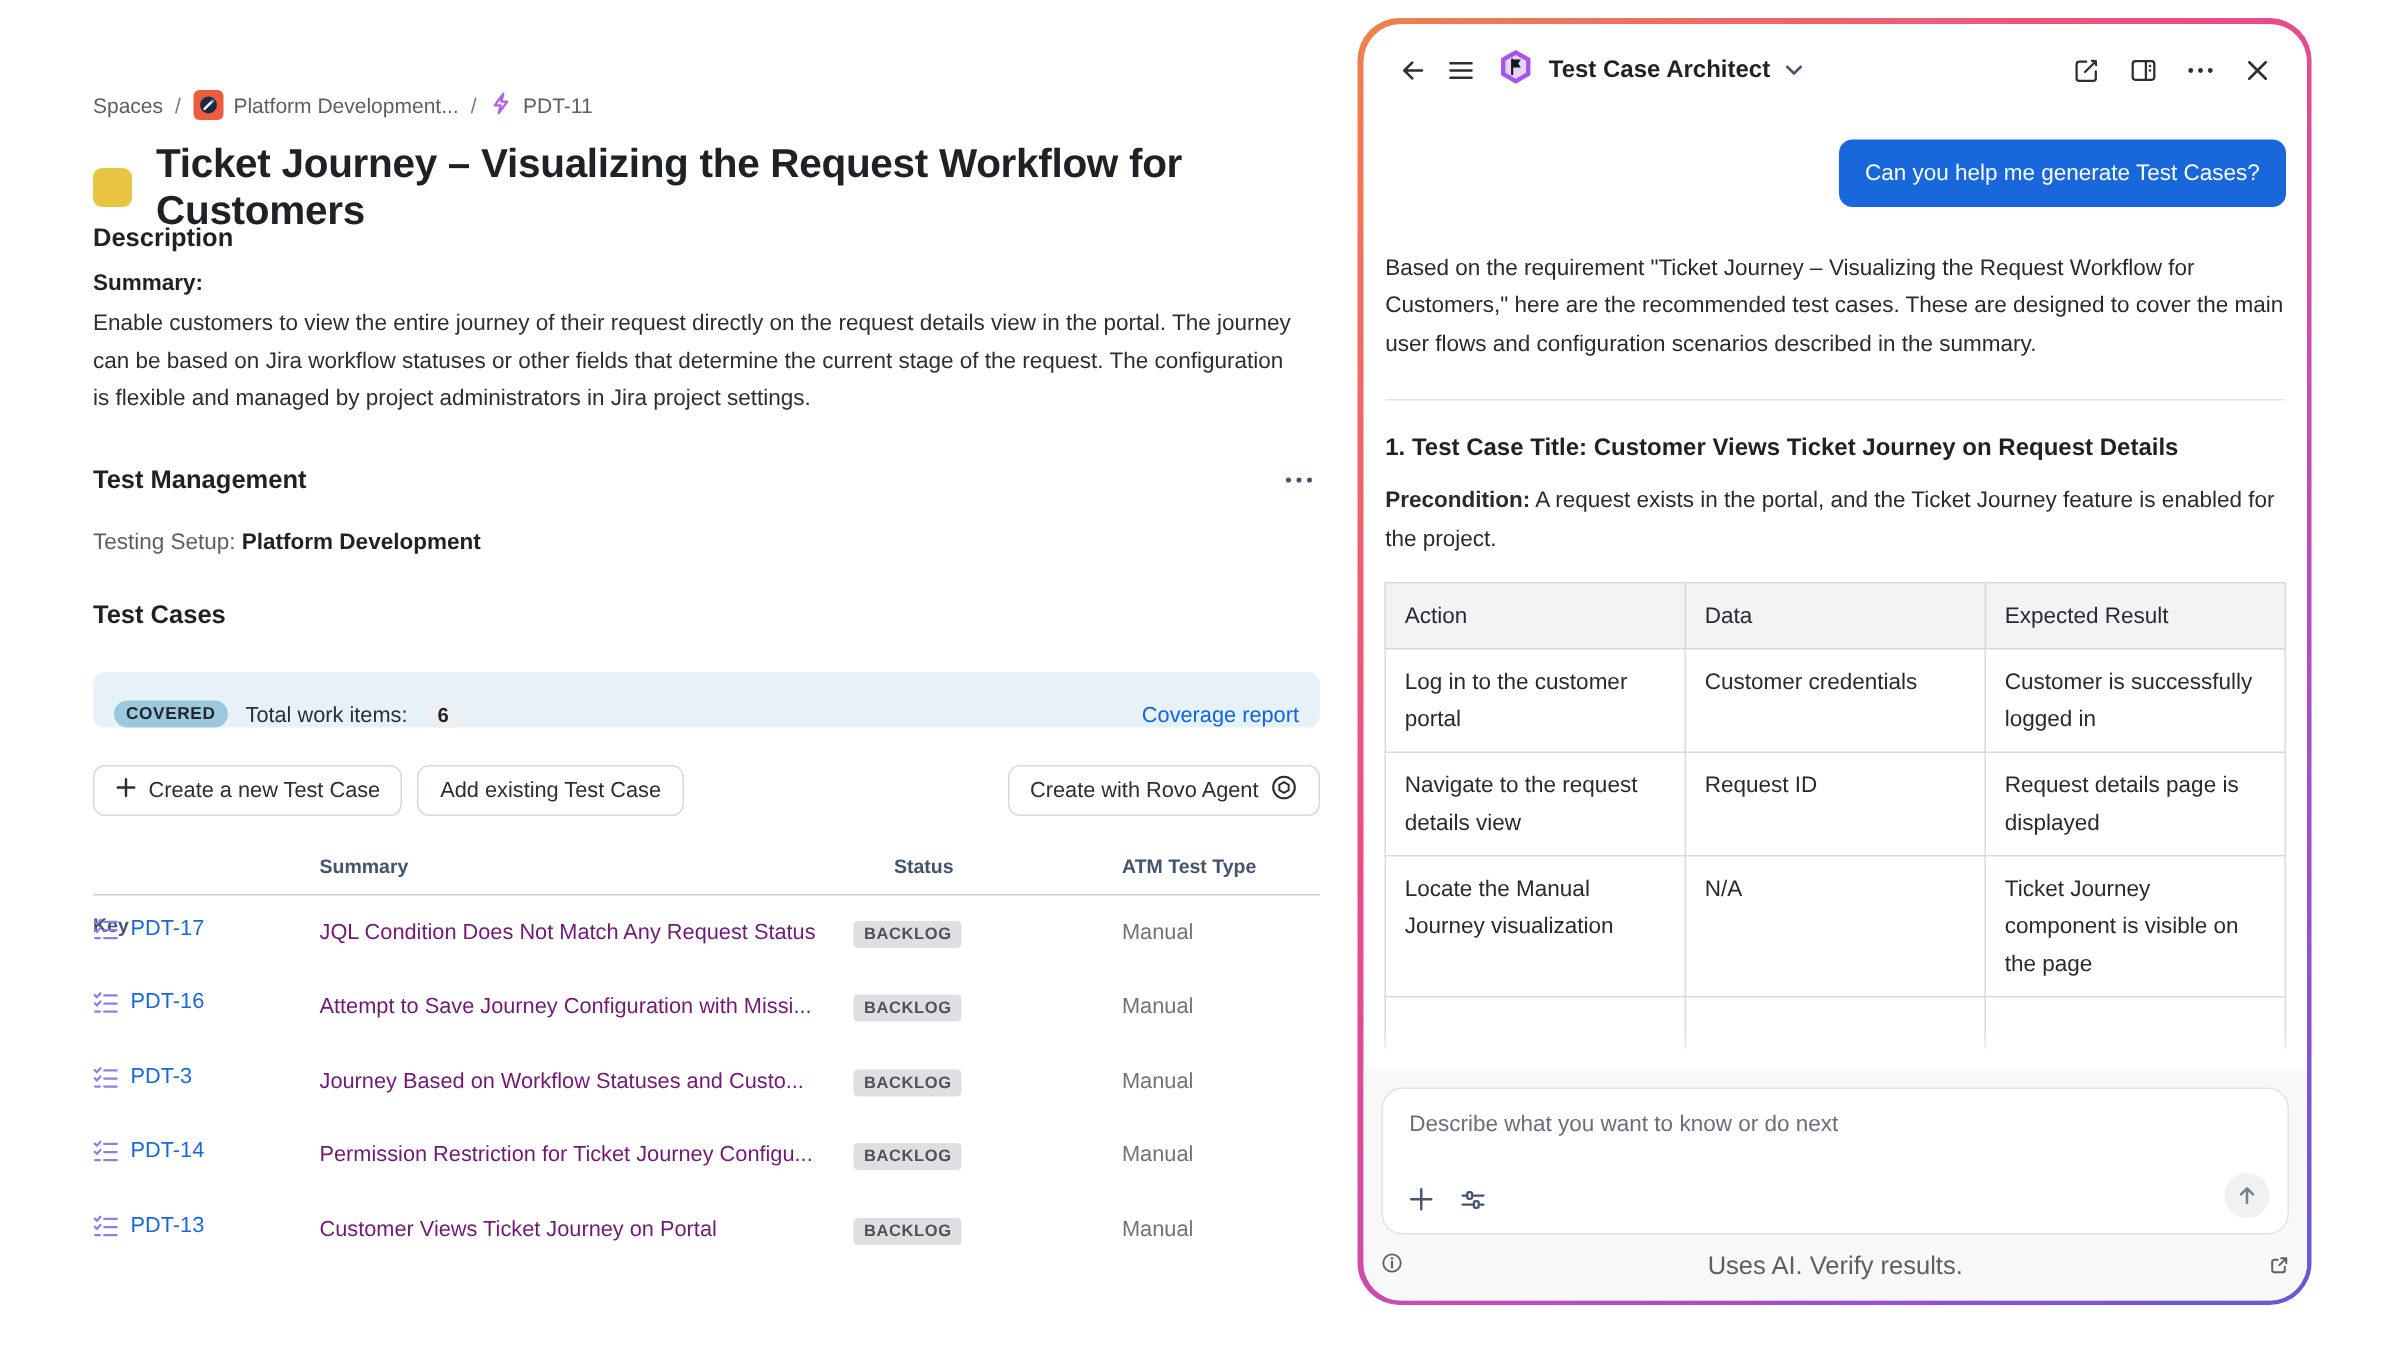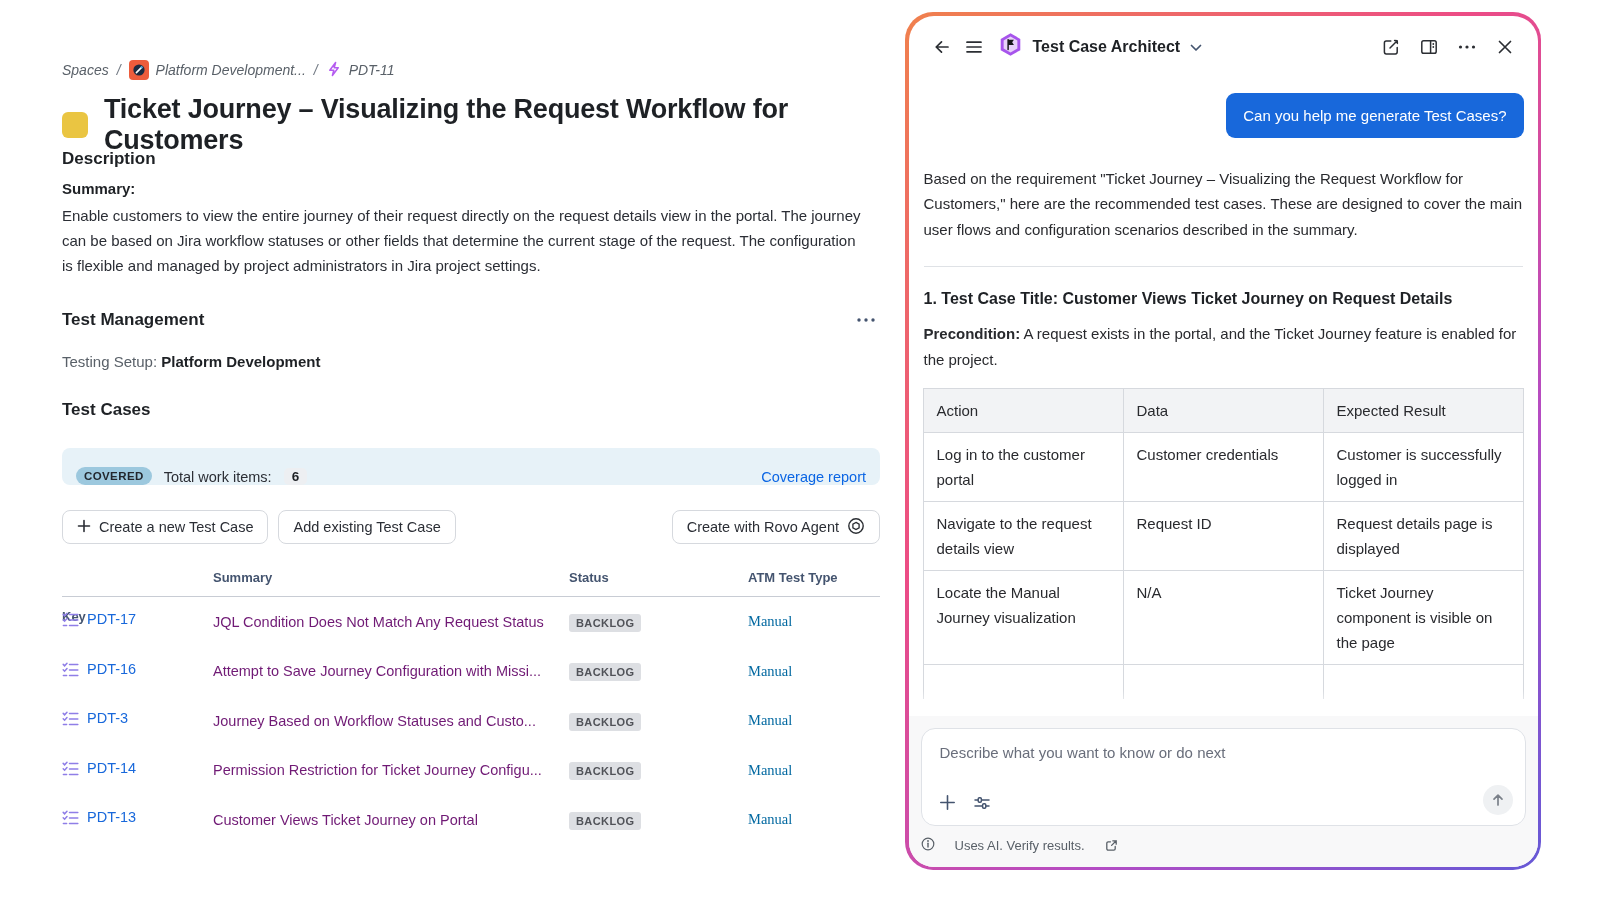--- a/index.html
+++ b/index.html
@@ -5,21 +5,21 @@
   * { margin:0; padding:0; box-sizing:border-box; }
   html,body { width:1600px; height:900px; background:#fff;
     font-family:"Liberation Sans","DejaVu Sans",sans-serif; color:#292A2E; }
   #page { position:relative; width:1600px; height:900px; overflow:hidden; background:#fff; }
 
   
   .abs { position:absolute; }
   .left-col { position:absolute; left:62px; top:0; width:818px; height:900px; }
 
   .breadcrumb { top:60px; left:0; display:flex; align-items:center; gap:8px;
-    font-size:14px; color:#596068;font-style:italic; }
+    font-size:14px; color:#596068; }
   .breadcrumb .crumb { cursor:pointer; display:flex; align-items:center; gap:7px; }
   .breadcrumb .sep { color:#737A84; }
   .proj-icon { width:20px; height:20px; border-radius:4px; background:#ED5C3C;
     display:inline-flex; align-items:center; justify-content:center; }
 
   .title-row { top:94px; left:0; display:flex; align-items:center; gap:16px; width:818px; }
   .epic-swatch { width:26px; height:26px; border-radius:6px; background:#EAC542; flex:none; }
   h1.page-title { font-size:27px; font-weight:700; color:#1E2125; letter-spacing:-0.2px; }
 
   .desc-h   { top:149px; left:0; font-size:17px; font-weight:700; color:#1E2125; }
@@ -46,33 +46,33 @@
   .cov-link { margin-left:auto; color:#0C66E4; cursor:pointer; }
 
   .btn-row { top:510px; left:0; width:818px; display:flex; gap:10px; }
   .btn { height:34px; display:inline-flex; align-items:center; gap:8px; padding:0 14px;
     background:#fff; border:1px solid #D6D9DE; border-radius:8px; font-size:14.5px;
     color:#2B2E35; cursor:pointer; white-space:nowrap; }
   .btn-rovo { margin-left:auto; }
 
   .tbl-head { top:570px; left:0; width:818px; height:20px; font-size:13px; font-weight:600; color:#44546F; }
   .tbl-head span { position:absolute; top:0; }
-  .col-key { left:0;margin-top:39px; } .col-sum { left:151px; } .col-status { left:507px; } .col-type { left:686px; }
+  .col-key { left:0;margin-top:39px; } .col-sum { left:151px; } .col-status { left:534px; } .col-type { left:686px; }
   .head-divider { top:596px; left:0; width:818px; height:1px; background:#C8CCD4; }
 
   .rows { top:597px; left:0; width:818px; }
   .trow { position:relative; height:49.5px; width:818px; display:flex; align-items:center; }
   .cell-key { position:absolute; left:0; display:flex; align-items:flex-start; gap:8px; }
   .key-link { color:#1868DB; font-size:14.5px; cursor:pointer; }
   .cell-sum { position:absolute; left:151px; width:345px; font-size:14.5px; color:#701a75;
     white-space:nowrap; overflow:hidden; }
   .cell-status { position:absolute; left:507px; }
   .status-badge { background:#DDDFE3; color:#505258; font-size:11px; font-weight:700;
     letter-spacing:0.4px; padding:3px 7px; border-radius:3px; }
-  .cell-type { position:absolute; left:686px; font-size:14.5px; color:#0369a1;font-family:Liberation Serif, serif; }
+  .cell-type { position:absolute; left:686px; font-size:14.5px; color:#737373; }
 
   
   .panel-wrap { position:absolute; left:905px; top:12px; width:636px; height:858px;
     border-radius:28px; padding:3.5px;
     background:linear-gradient(135deg,#F0814D 0%,#EC4C86 38%,#B44CC4 70%,#6659D6 100%); }
   .panel { width:100%; height:100%; background:#fff; border-radius:25px;
     display:flex; flex-direction:column; overflow:hidden; }
 
   .p-header { flex:none; height:62px; display:flex; align-items:center; padding:0 17px; }
   .icon-btn { width:32px; height:32px; display:flex; align-items:center; justify-content:center;
@@ -104,22 +104,22 @@
 
   .p-footer { flex:none; background:#F8F8F9; padding:12px 12px 0; }
   .input-card { background:#fff; border:1px solid #DFE2E7; border-radius:14px; height:98px;
     position:relative; cursor:text; }
   .input-area { position:absolute; inset:0; border:0; outline:0; resize:none; background:transparent;
     font-family:inherit; font-size:15px; color:#7f1d1d; padding:15px 18px; border-radius:14px; }
   .input-area::placeholder { color:#696E7B; opacity:1; }
   .input-icons { position:absolute; left:14px; bottom:10px; display:flex; gap:10px; }
   .send-btn { position:absolute; right:12px; bottom:10px; width:30px; height:30px; border-radius:50%;
     background:#EFF1F3; display:flex; align-items:center; justify-content:center; cursor:pointer; }
-  .p-caption { display:flex; align-items:center; justify-content:flex-start; gap:20px;
-    padding:11px 0 13px; font-size:13px; color:#596068; }
+  .p-caption { display:flex; align-items:center; justify-content:space-between; gap:20px;
+    padding:11px 0 13px; font-size:17px; color:#596068; }
   .ext-link { display:flex; cursor:pointer; }
 </style>
 </head>
 <body>
 
 <div id="page">
 
   <div class="left-col">
 
     <div class="abs breadcrumb">

